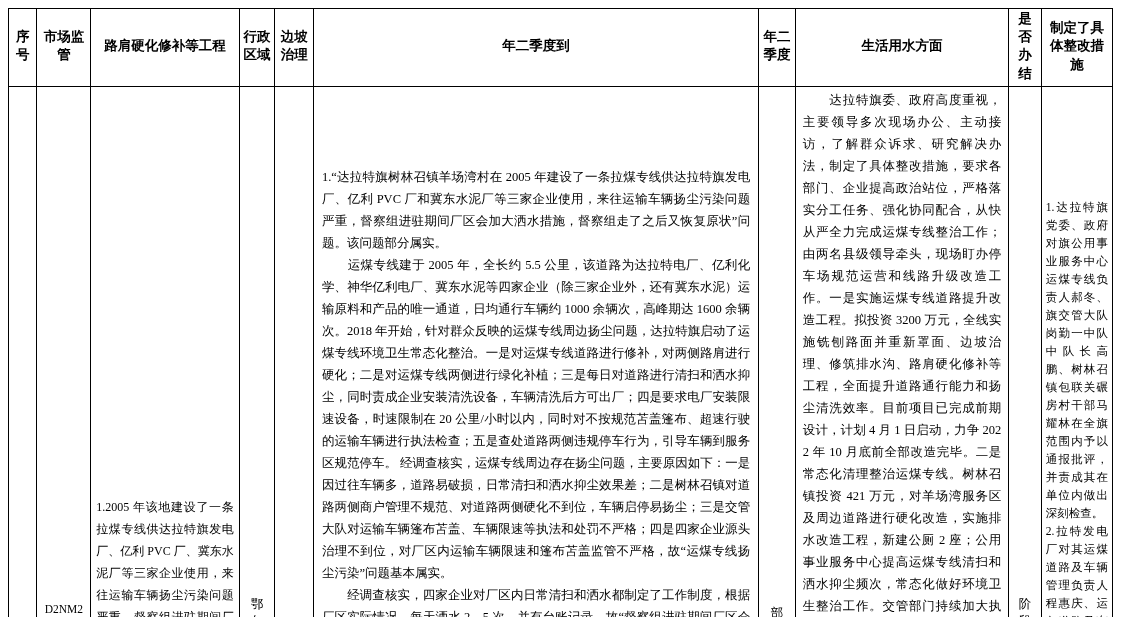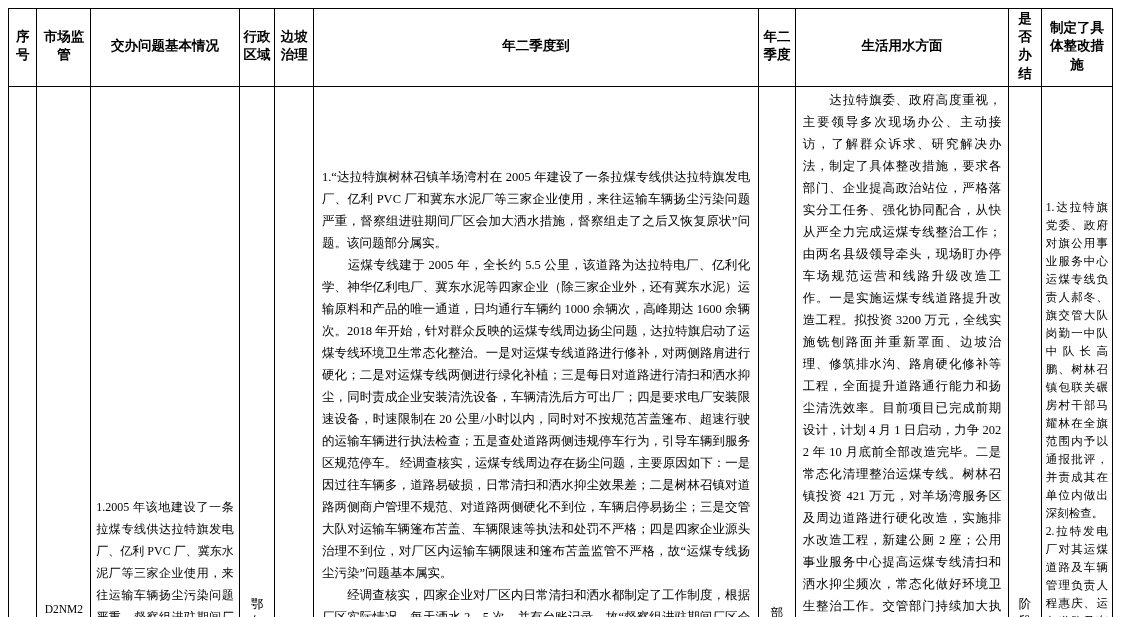--- a/index.html
+++ b/index.html
@@ -55,21 +55,21 @@
       <col style="width:438px">
       <col style="width:36px">
       <col style="width:210px">
       <col style="width:32px">
       <col style="width:70px">
     </colgroup>
     <thead>
       <tr>
         <th>序号</th>
         <th>市场监管</th>
-        <th>交办问题基本情况</th>
+        <th>路肩硬化修补等工程</th>
         <th>行政区域</th>
         <th>边坡治理</th>
         <th>年二季度到</th>
         <th>年二季度</th>
         <th>生活用水方面</th>
         <th>是否办结</th>
         <th>制定了具体整改措施</th>
       </tr>
     </thead>
     <tbody>

